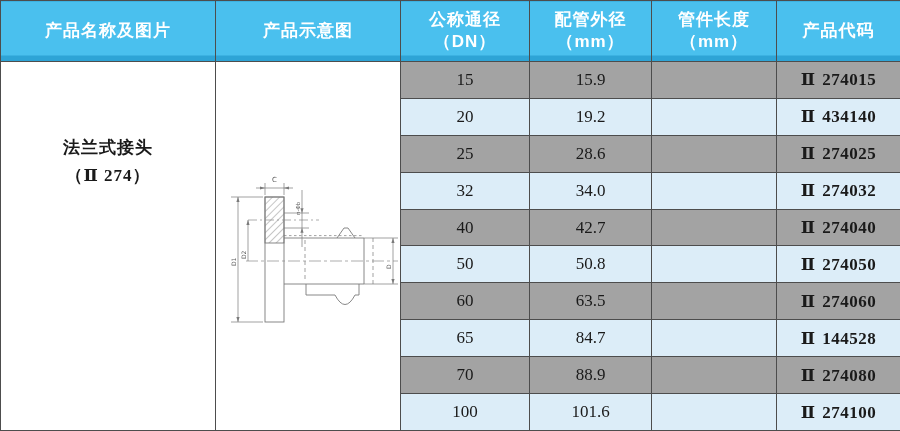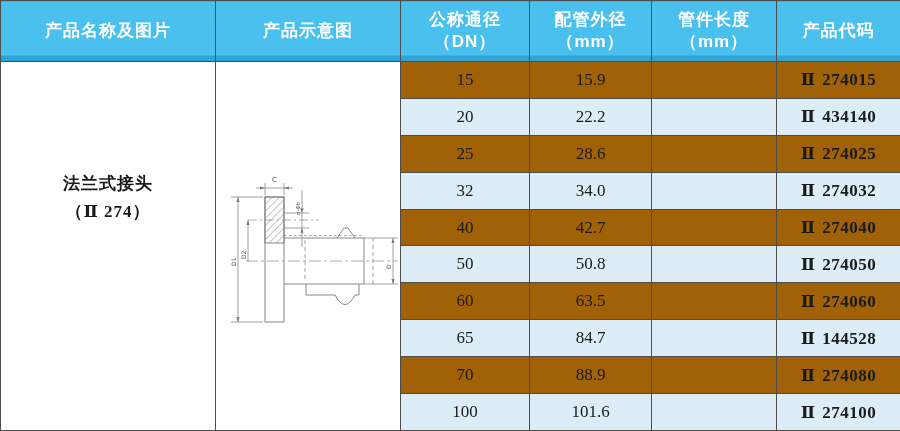--- a/index.html
+++ b/index.html
@@ -29,30 +29,30 @@
     color:#ffffff;
     font-family:"Liberation Sans","DejaVu Sans",sans-serif;
     font-weight:700;
     font-size:17px;
     line-height:1.3;
     letter-spacing:1px;
   }
   
   .spec tbody td{
     font-size:17px;
-    background:#a16207;
+    background:#a3a3a3;
   }
   .spec tbody tr:nth-child(even) td{background:#dcedf8;}
   .spec tbody td.merged{background:#ffffff !important;}
   
   td.product-cell{
     vertical-align:top;
   }
   .product-block{
-    padding-top:108px;
+    padding-top:72px;
     font-weight:700;
     font-size:17px;
     line-height:1.65;
     letter-spacing:1px;
   }
   
   td.diagram-cell{position:relative;vertical-align:top;}
   td.diagram-cell svg{display:block;}
   
   .code-roman{font-weight:700;margin-right:7px;}
@@ -155,21 +155,21 @@
             </g>
           </svg>
         </td>
         <td>15</td>
         <td>15.9</td>
         <td></td>
         <td><span class="code-roman">Ⅱ</span><span class="code-number">274015</span></td>
       </tr>
       <tr>
         <td>20</td>
-        <td>22.2</td>
+        <td>19.2</td>
         <td></td>
         <td><span class="code-roman">Ⅱ</span><span class="code-number">434140</span></td>
       </tr>
       <tr>
         <td>25</td>
         <td>28.6</td>
         <td></td>
         <td><span class="code-roman">Ⅱ</span><span class="code-number">274025</span></td>
       </tr>
       <tr>

